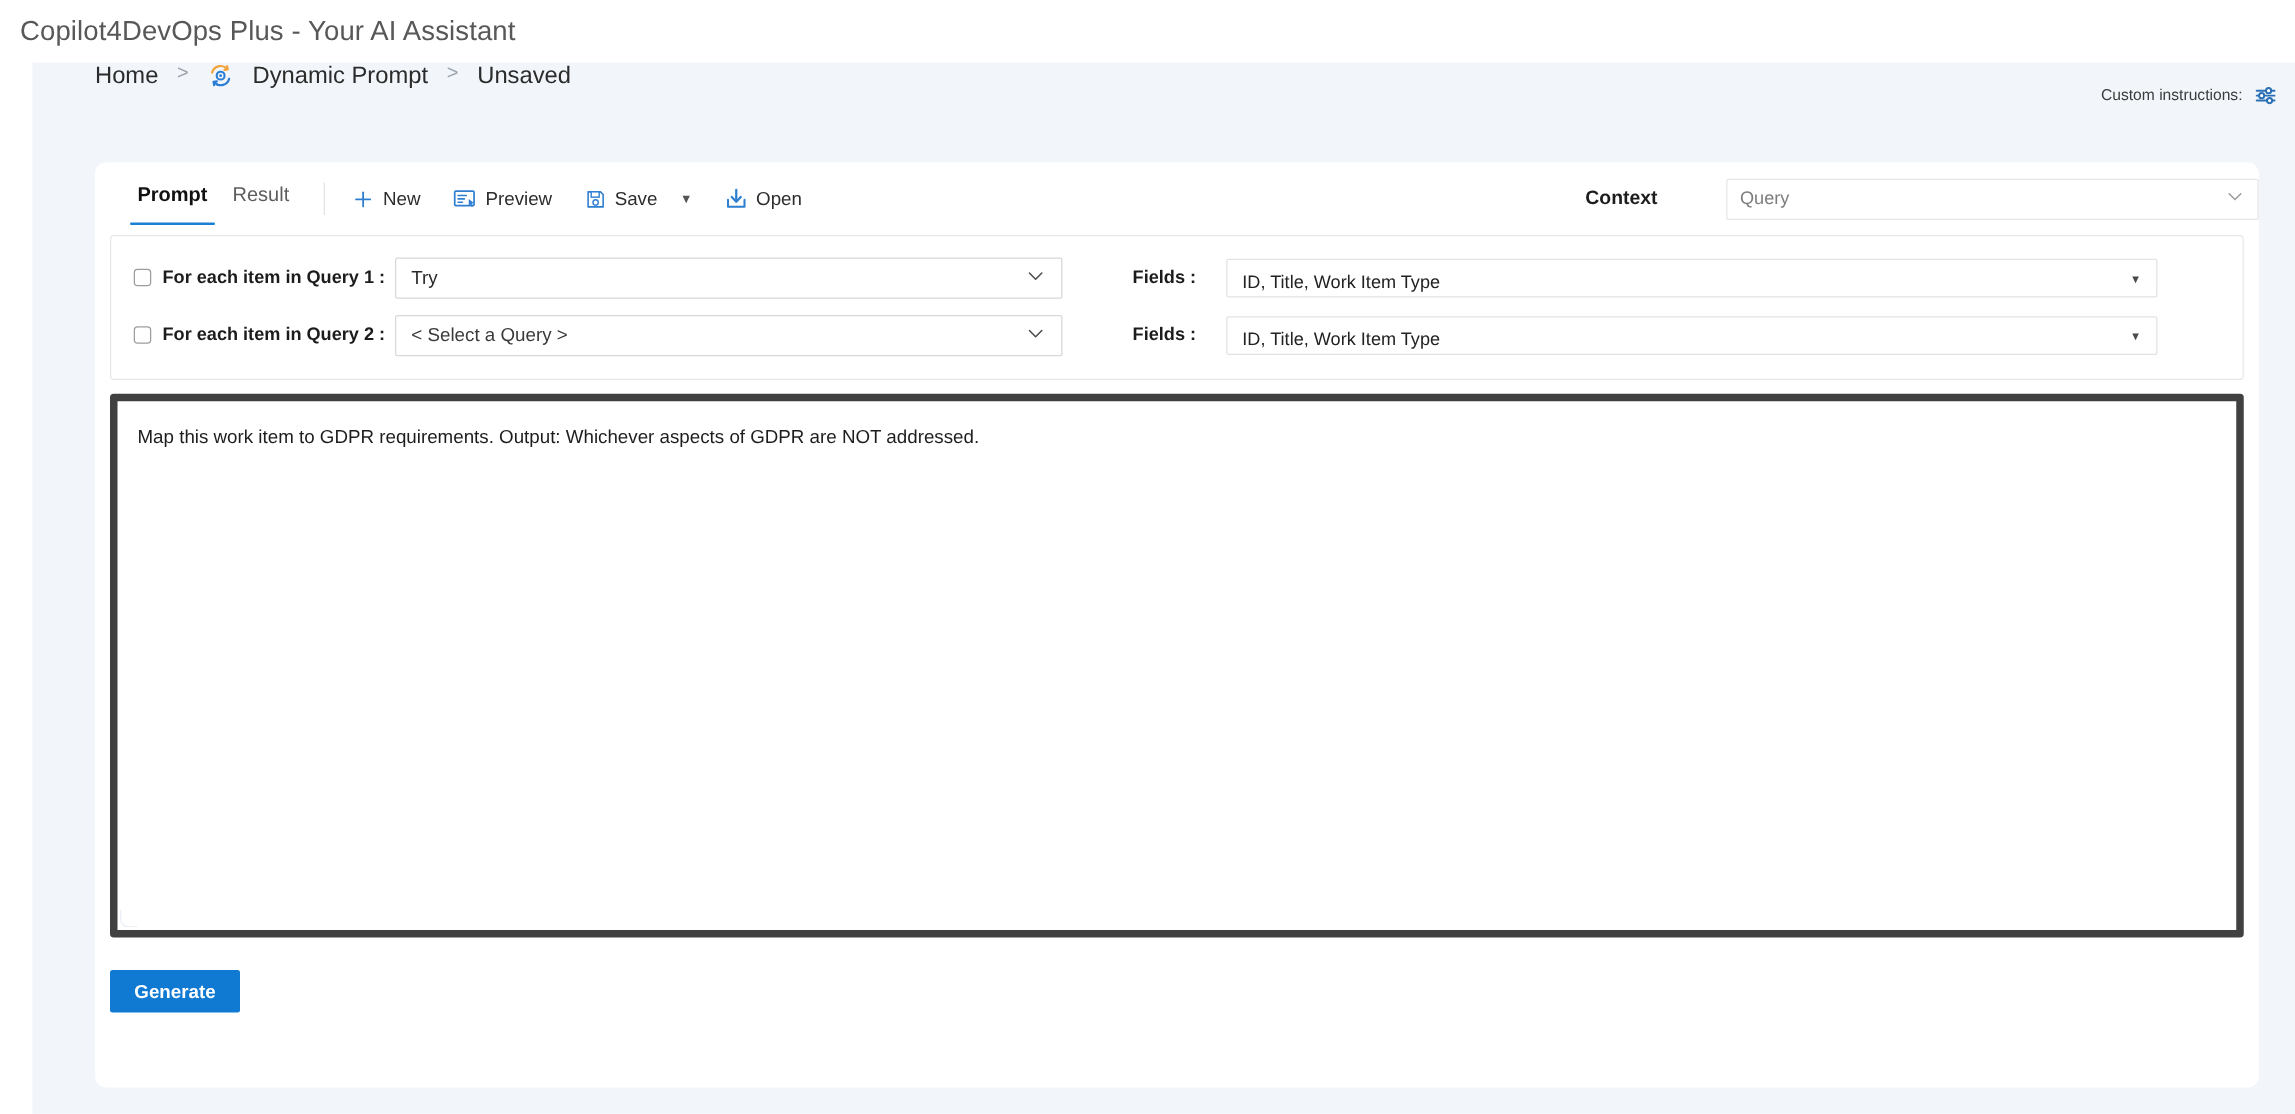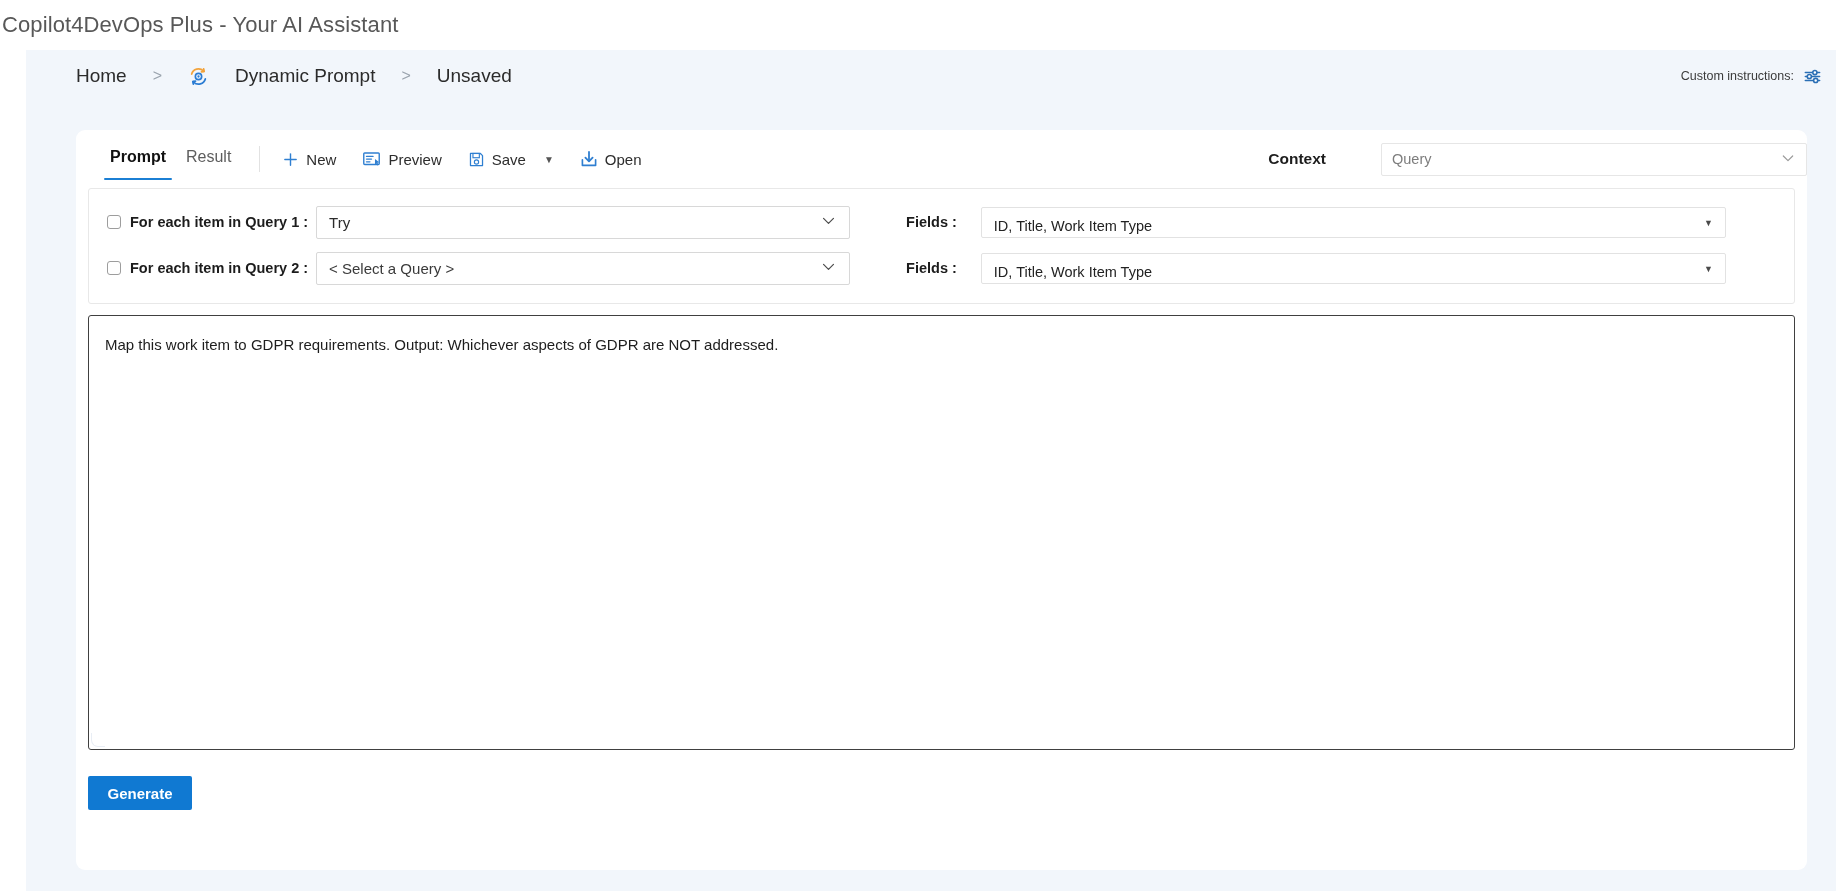--- a/index.html
+++ b/index.html
@@ -11,21 +11,21 @@
     font-family: "Liberation Sans", sans-serif;
     overflow: hidden;
   }
 
   
   .app-titlebar {
     height: 50px;
     background: #ffffff;
     display: flex;
     align-items: center;
-    padding-left: 2px;
+    padding-left: 16px;
   }
   .app-title {
     font-size: 22px;
     color: #585858;
     font-weight: 400;
     letter-spacing: .1px;
   }
 
   
   .page-canvas {
@@ -33,24 +33,23 @@
     left: 26px;
     top: 50px;
     width: 1810px;
     height: 841px;
     background: #f2f6fb;
   }
 
   
   .breadcrumb {
     display: flex;
-    align-items: center;
     height: 52px;
     padding-left: 50px;
-    gap: 24px;
+    gap: 13px;
   }
   .crumb {
     font-size: 19px;
     color: #2b2b2b;
     font-weight: 400;
     white-space: nowrap;
   }
   .crumb-sep {
     font-size: 16px;
     color: #9aa3ad;
@@ -237,21 +236,21 @@
   .fields-select .tri {
     margin-left: auto;
     font-size: 9px;
     color: #4a4a4a;
   }
 
   
   .prompt-box {
     margin: 11px 12px 0 12px;
     height: 435px;
-    border: 1px solid #404040;
+    border: 6px solid #404040;
     border-radius: 3px;
     background: #fff;
     padding: 18px 0 0 16px;
     position: relative;
   }
   .prompt-text {
     font-size: 15px;
     color: #1d1d1d;
     line-height: 1.4;
   }

